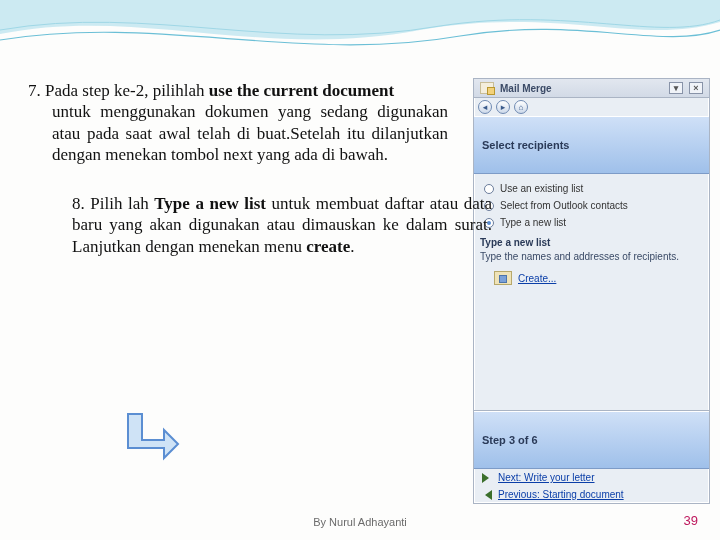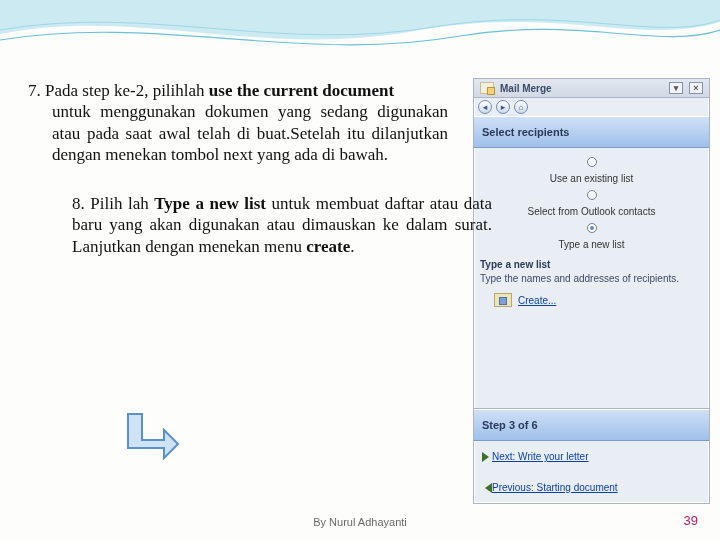--- a/index.html
+++ b/index.html
@@ -52,24 +52,24 @@
   }
   .pane-title .spacer { flex: 1; }
   .pane-title .winbtn {
     width: 14px; height: 12px; border: 1px solid #8893a8;
     background: #f0f3f8; font-size: 9px; line-height: 10px;
     text-align: center; color: #555;
   }
   .pane-head {
     background: linear-gradient(#cfe0f7,#9fc0ea);
     border-top: 1px solid #fff; border-bottom: 1px solid #7d9bc7;
-    padding: 9px 8px; font-weight: bold; color: #2a3a58; font-size: 11px;
+    padding: 22px 8px; font-weight: bold; color: #2a3a58; font-size: 11px;
   }
   .pane-section { padding: 6px 6px 2px 6px; }
-  .radio-row { display: flex; align-items: center; gap: 6px; padding: 3px 4px; flex-direction: column; }
+  .radio-row { display: flex; align-items: center; gap: 6px; padding: 3px 4px; }
   .radio {
     width: 10px; height: 10px; border: 1px solid #6b7d9c; border-radius: 50%;
     background: #fff; position: relative; flex: none;
   }
   .radio.sel::after {
     content: ""; position: absolute; inset: 2px; border-radius: 50%;
     background: #5b8ed2;
   }
   .sub-head { font-weight: bold; color: #2a3a58; padding: 4px 6px 2px 6px; }
   .sub-desc { color: #3a4a66; padding: 0 6px 6px 6px; line-height: 1.3; }
@@ -83,21 +83,21 @@
   }
   .create-icon::after {
     content: ""; position: absolute; left: 4px; top: 3px; width: 6px; height: 6px;
     background: #7aa0d8; border: 1px solid #4c74aa;
   }
   .create-link { color: #0a3ea8; text-decoration: underline; cursor: default; text-align: center; }
   .pane-fill { flex: 1; }
   .pane-bottom { border-top: 1px solid #aab4c4; }
   .pane-bottom .pane-head { font-size: 11px; }
   .nav-row {
-    display: flex; align-items: center; padding: 10px 8px;
+    display: flex; align-items: center; gap: 6px; padding: 3px 8px;
   }
   .nav-ico { width: 10px; height: 10px; display: inline-block; }
   .nav-next {
     border-left: 7px solid #3b6f2c; border-top: 5px solid transparent;
     border-bottom: 5px solid transparent;
   }
   .nav-prev {
     border-right: 7px solid #3b6f2c; border-top: 5px solid transparent;
     border-bottom: 5px solid transparent;
   }

